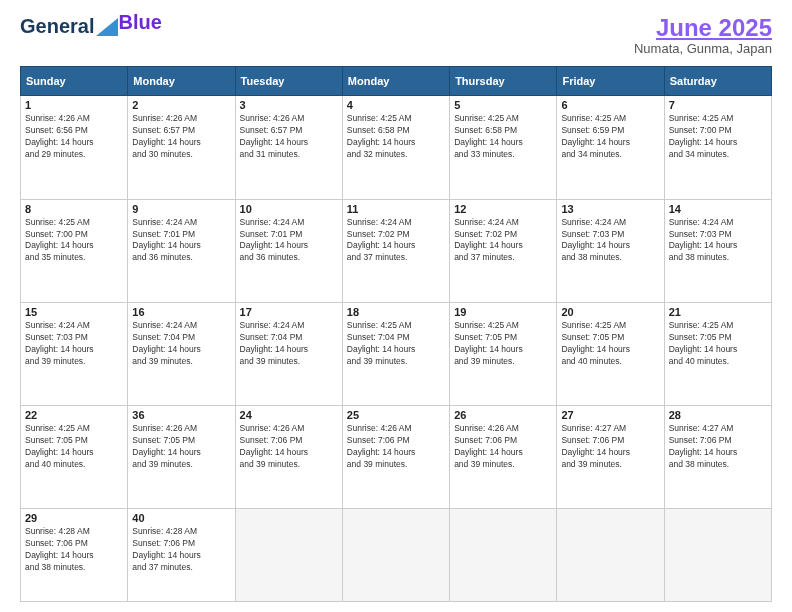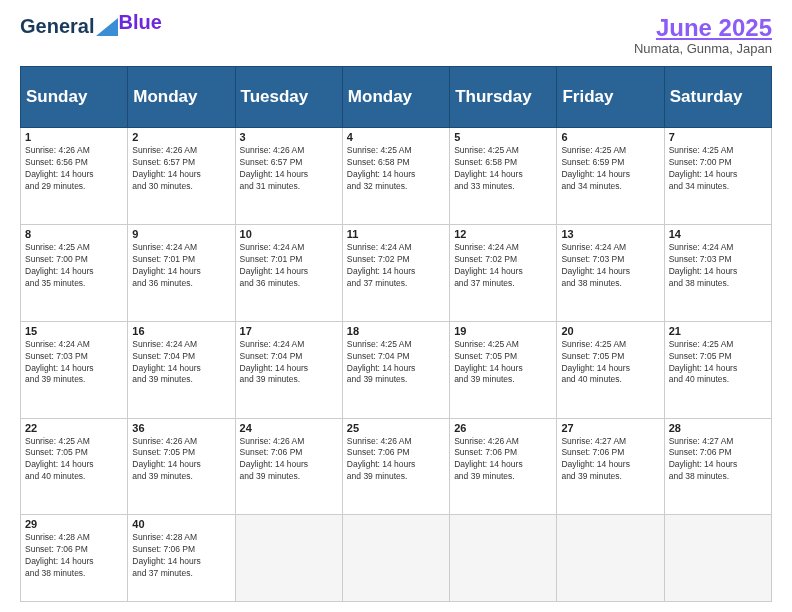--- a/index.html
+++ b/index.html
@@ -41,23 +41,23 @@
     .calendar {
       flex: 1;
       border: 1px solid #ccc;
       border-collapse: collapse;
       width: 100%;
       table-layout: fixed;
     }
     .calendar th {
       background: #2a6496;
       color: #fff;
-      font-size: 17px;
+      font-size: 11px;
       font-weight: bold;
-      padding: 20px 5px;
+      padding: 8px 5px;
       text-align: left;
       border: 1px solid #1a4a76;
     }
     .calendar td {
       border: 1px solid #ccc;
       vertical-align: top;
       padding: 3px 4px;
       font-size: 9px;
       color: #333;
       background: #fff;

